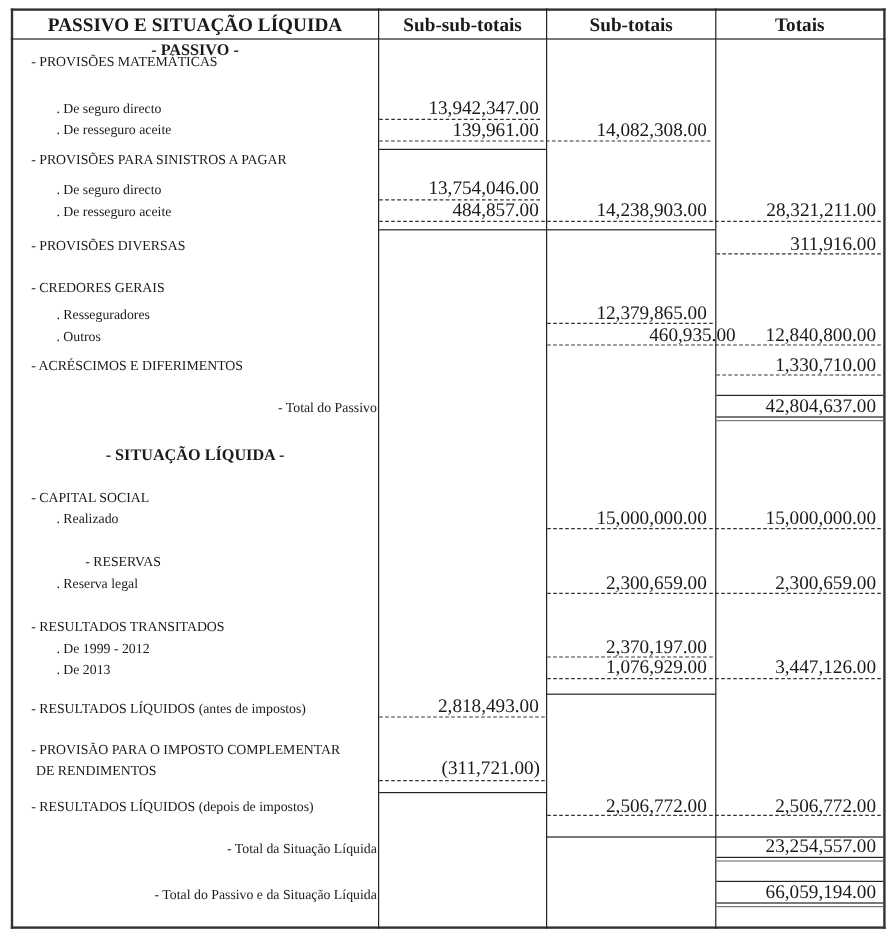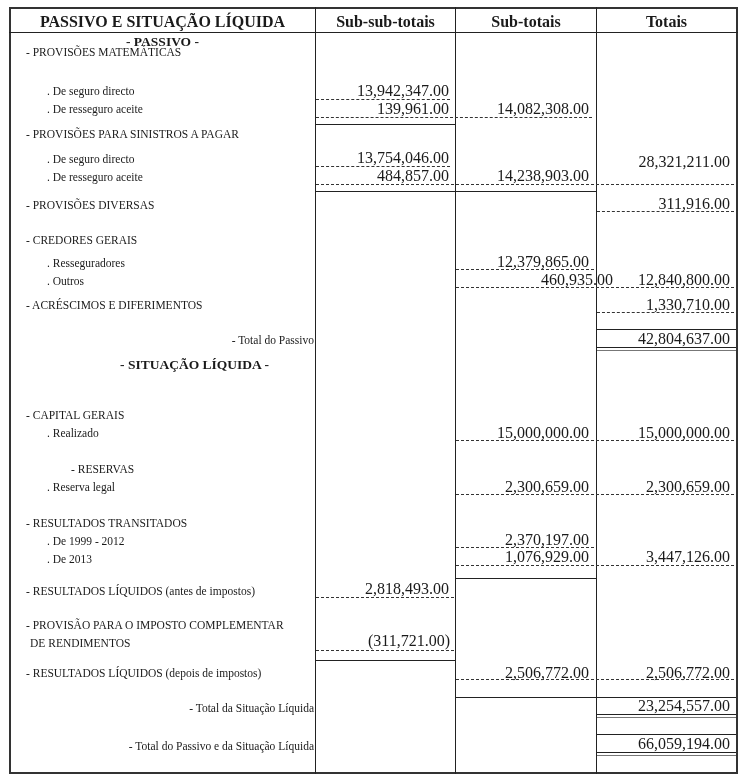--- a/index.html
+++ b/index.html
@@ -50,21 +50,21 @@
 <div class="dash" style="left:316px; top:117px; width:276px;"></div>
 <div class="hline" style="left:316px; top:124px; width:139px;"></div>
 
 <div class="txt" style="left:26px; top:128px;">- PROVISÕES PARA SINISTROS A PAGAR</div>
 <div class="txt" style="left:47px; top:153px;">. De seguro directo</div>
 <div class="num" style="left:316px; width:133px; top:151px;">13,754,046.00</div>
 <div class="dash" style="left:316px; top:166px; width:134px;"></div>
 <div class="txt" style="left:47px; top:171px;">. De resseguro aceite</div>
 <div class="num" style="left:316px; width:133px; top:169px;">484,857.00</div>
 <div class="num" style="left:456px; width:133px; top:169px;">14,238,903.00</div>
-<div class="num" style="left:597px; width:133px; top:155px;">28,321,211.00</div>
+<div class="num" style="left:597px; width:133px; top:169px;">28,321,211.00</div>
 <div class="dash" style="left:316px; top:184px; width:418px;"></div>
 <div class="hline" style="left:316px; top:191px; width:280px;"></div>
 
 <div class="txt" style="left:26px; top:199px;">- PROVISÕES DIVERSAS</div>
 <div class="num" style="left:597px; width:133px; top:197px;">311,916.00</div>
 <div class="dash" style="left:597px; top:211px; width:137px;"></div>
 
 <div class="txt" style="left:26px; top:234px;">- CREDORES GERAIS</div>
 <div class="txt" style="left:47px; top:257px;">. Resseguradores</div>
 <div class="num" style="left:456px; width:133px; top:255px;">12,379,865.00</div>
@@ -76,23 +76,23 @@
 
 <div class="txt" style="left:26px; top:299px;">- ACRÉSCIMOS  E  DIFERIMENTOS</div>
 <div class="num" style="left:597px; width:133px; top:298px;">1,330,710.00</div>
 <div class="dash" style="left:597px; top:312px; width:137px;"></div>
 
 <div class="txt" style="right:430px; top:334px;">- Total do Passivo</div>
 <div class="hline" style="left:597px; top:329px; width:139px;"></div>
 <div class="num" style="left:597px; width:133px; top:332px;">42,804,637.00</div>
 <div class="dbl" style="left:597px; top:347px; width:139px;"></div>
 
-<div class="sect" style="left:10px; width:305px; top:357px;padding-left:32px;">- SITUAÇÃO LÍQUIDA -</div>
+<div class="sect" style="left:10px; width:305px; top:371px;">- SITUAÇÃO LÍQUIDA -</div>
 
-<div class="txt" style="left:26px; top:409px;">- CAPITAL GERAIS</div>
+<div class="txt" style="left:26px; top:409px;">- CAPITAL SOCIAL</div>
 <div class="txt" style="left:47px; top:427px;">. Realizado</div>
 <div class="num" style="left:456px; width:133px; top:426px;">15,000,000.00</div>
 <div class="num" style="left:597px; width:133px; top:426px;">15,000,000.00</div>
 <div class="dash" style="left:456px; top:440px; width:278px;"></div>
 
 <div class="txt" style="left:26px; top:463px;margin-left:45px;">- RESERVAS</div>
 <div class="txt" style="left:47px; top:481px;">. Reserva legal</div>
 <div class="num" style="left:456px; width:133px; top:480px;">2,300,659.00</div>
 <div class="num" style="left:597px; width:133px; top:480px;">2,300,659.00</div>
 <div class="dash" style="left:456px; top:494px; width:278px;"></div>

